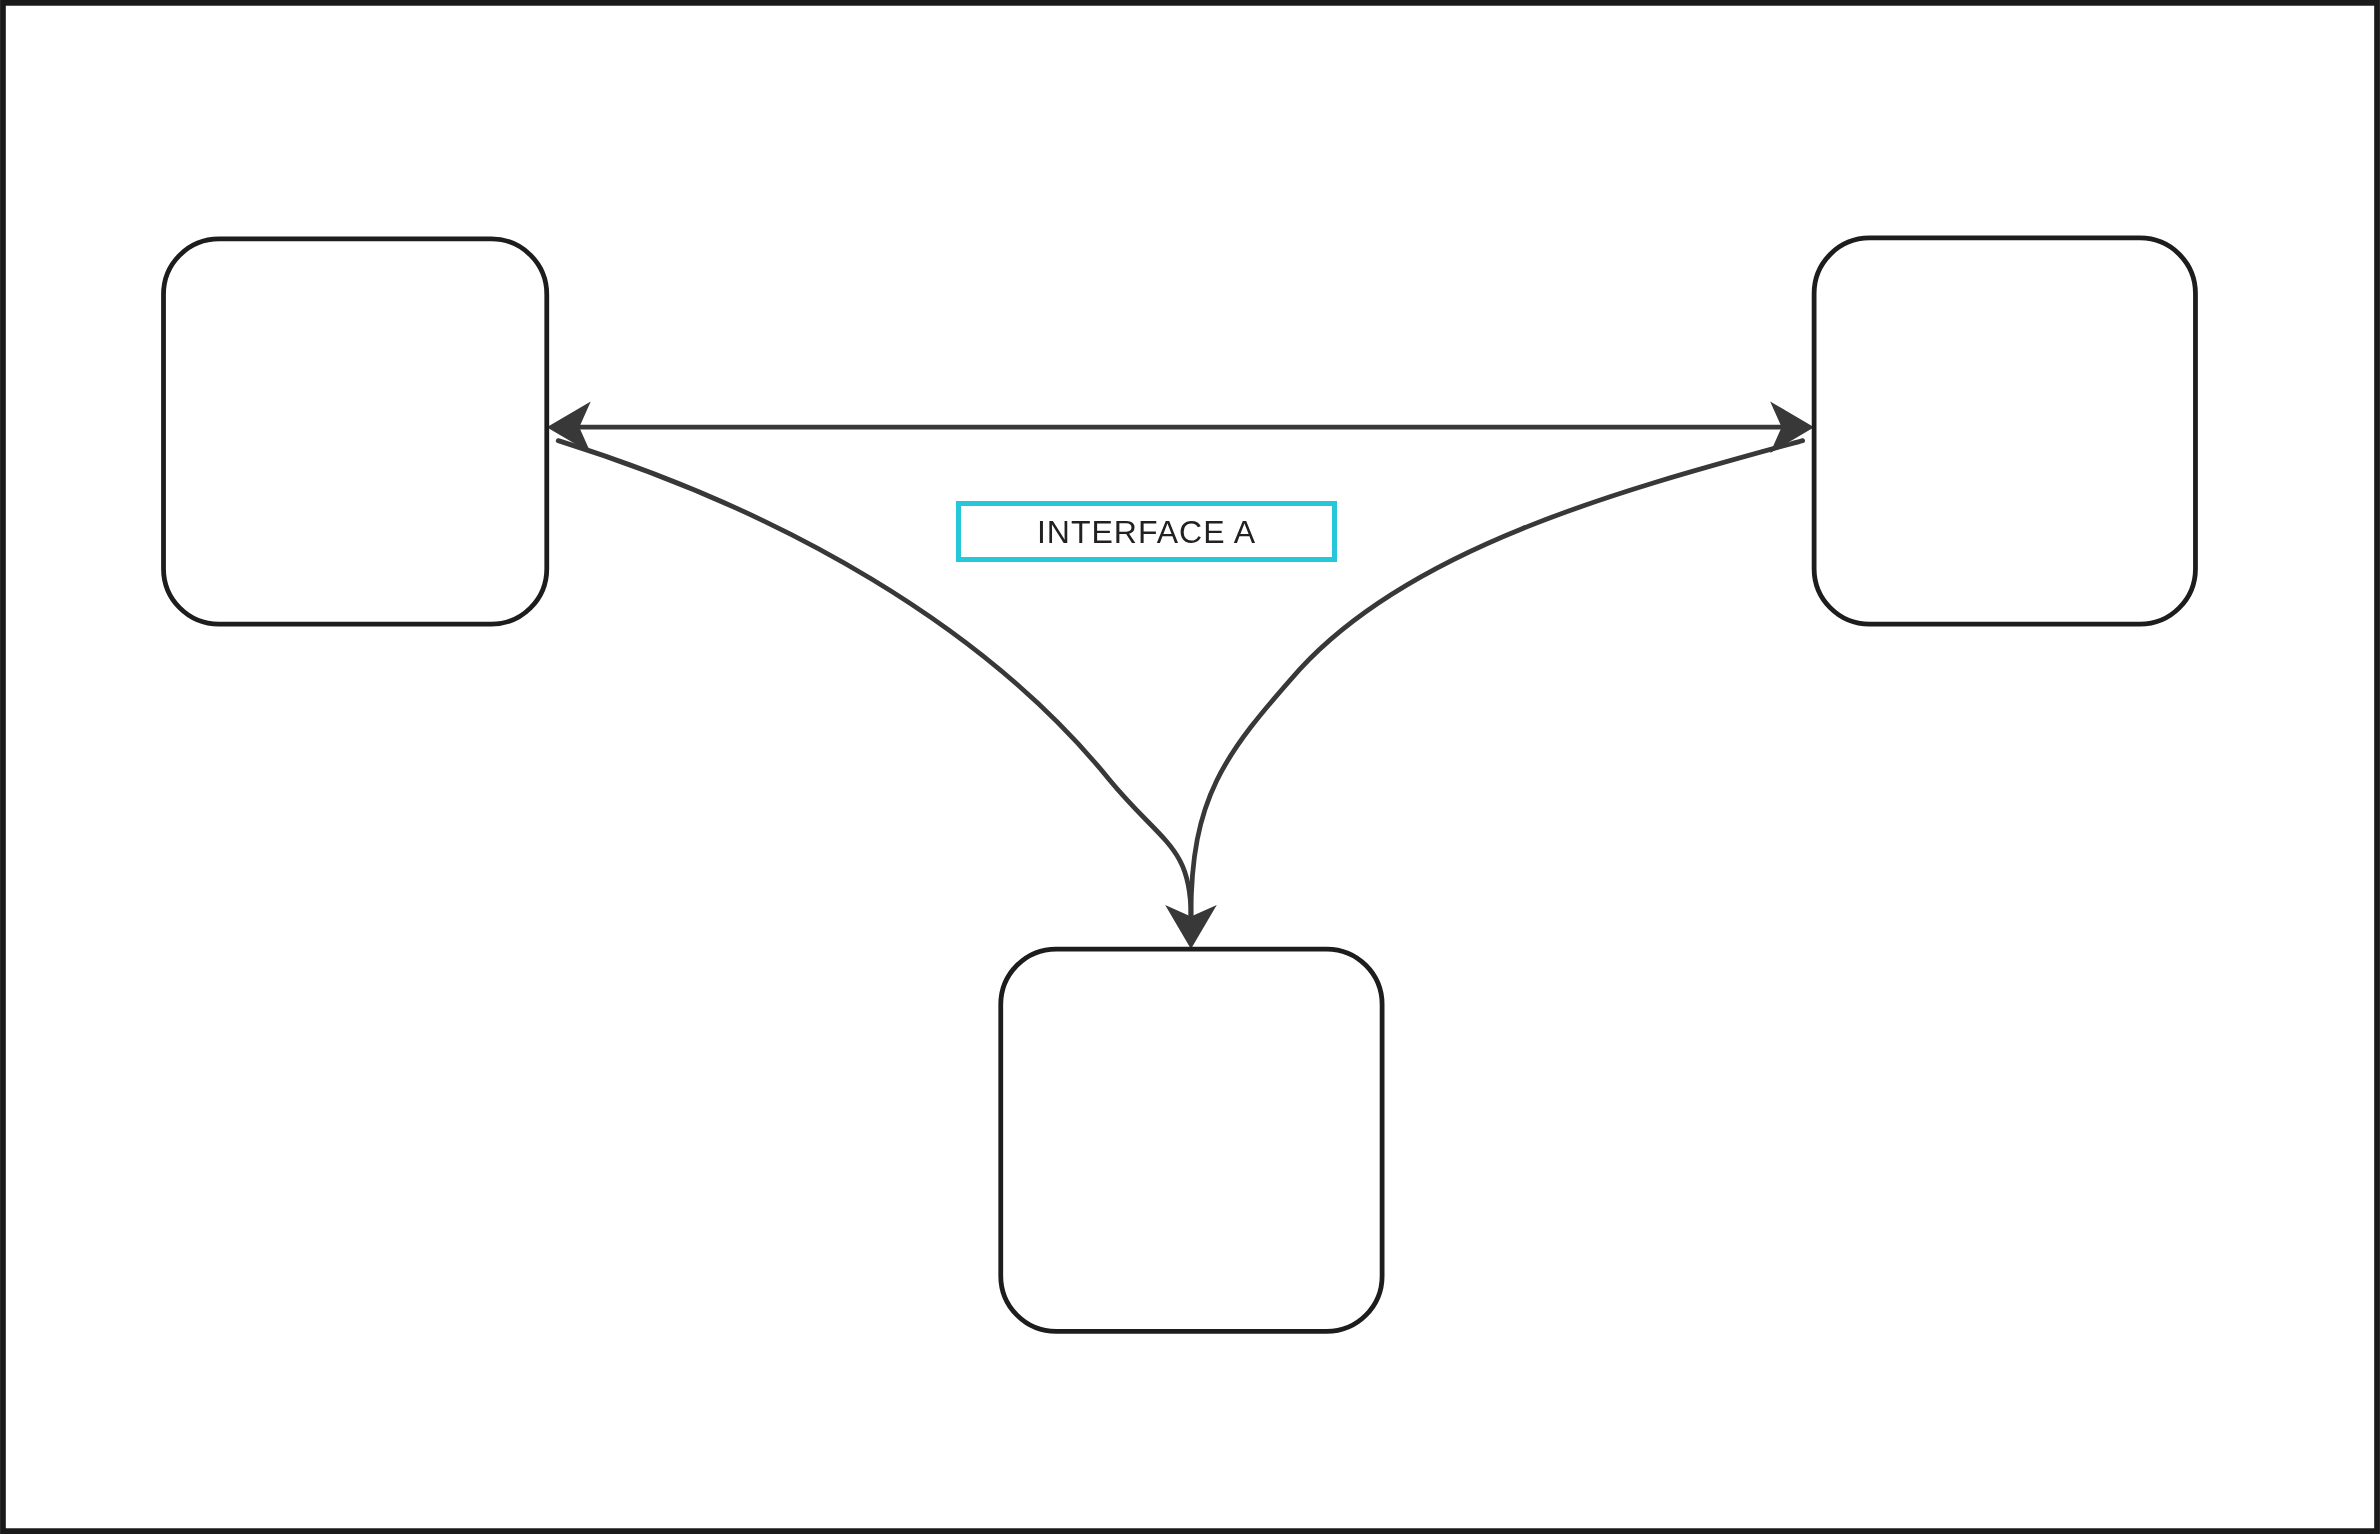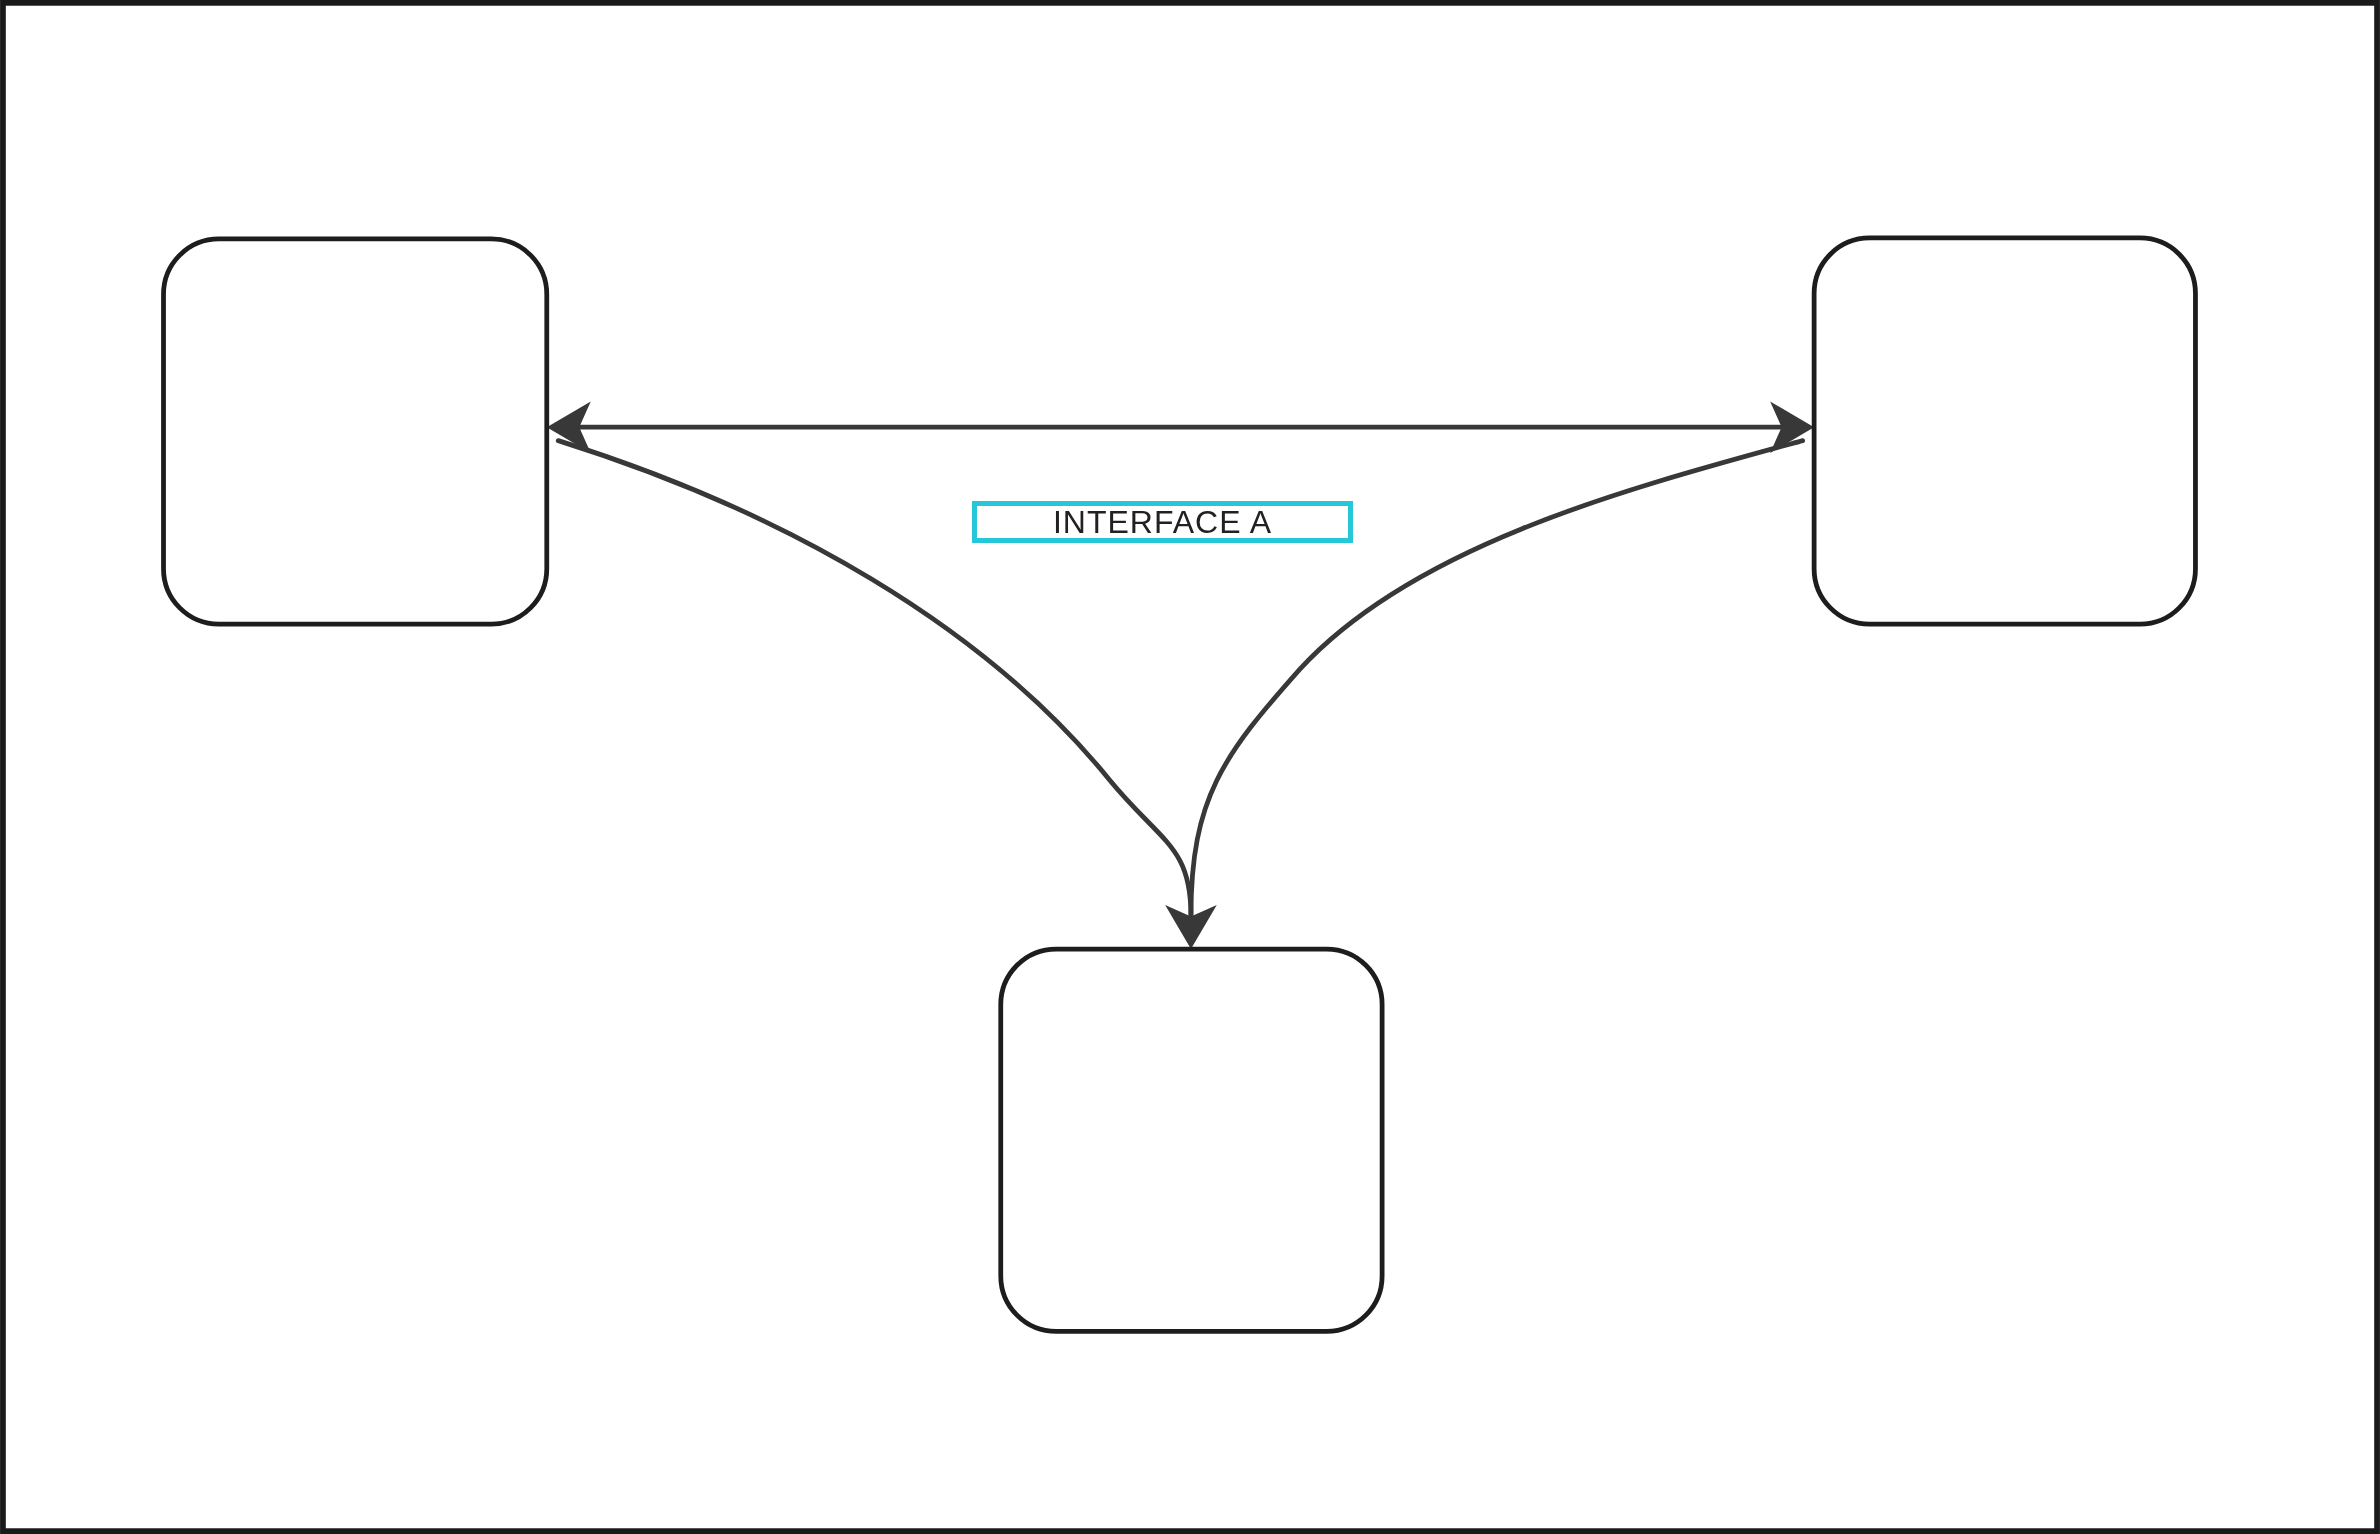--- a/index.html
+++ b/index.html
@@ -40,28 +40,27 @@
   }
   .arrowhead {
     fill: var(--connector, #383838);
     stroke: none;
   }
   .iface-label {
     position: absolute;
     left: 956px;
     top: 501px;
     width: 381px;
-    height: 42px;
+    height: 61px;
     box-sizing: border-box;
     background: var(--label_background, #ffffff);
     border: 5.7px solid var(--label_border, #26c7d8);
     display: flex;
     align-items: center;
     justify-content: center;
-    margin-left: 16px;
   }
   .iface-label span {
     font-size: 32px;
     letter-spacing: 1px;
     color: var(--label_text, #212121);
     white-space: nowrap;
     line-height: 1;
   }
 </style>
 </head>

